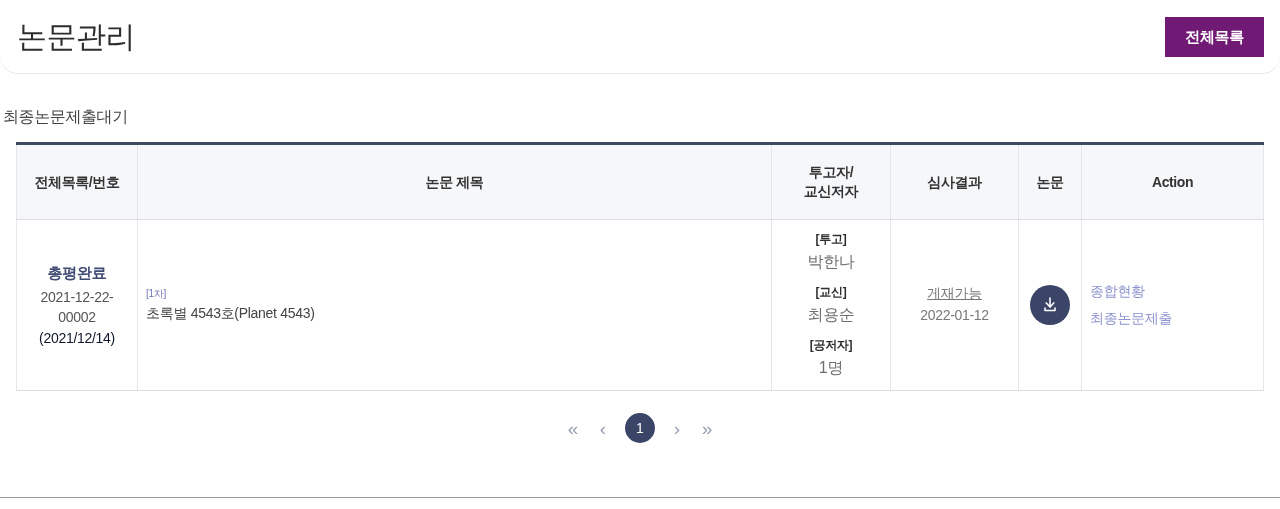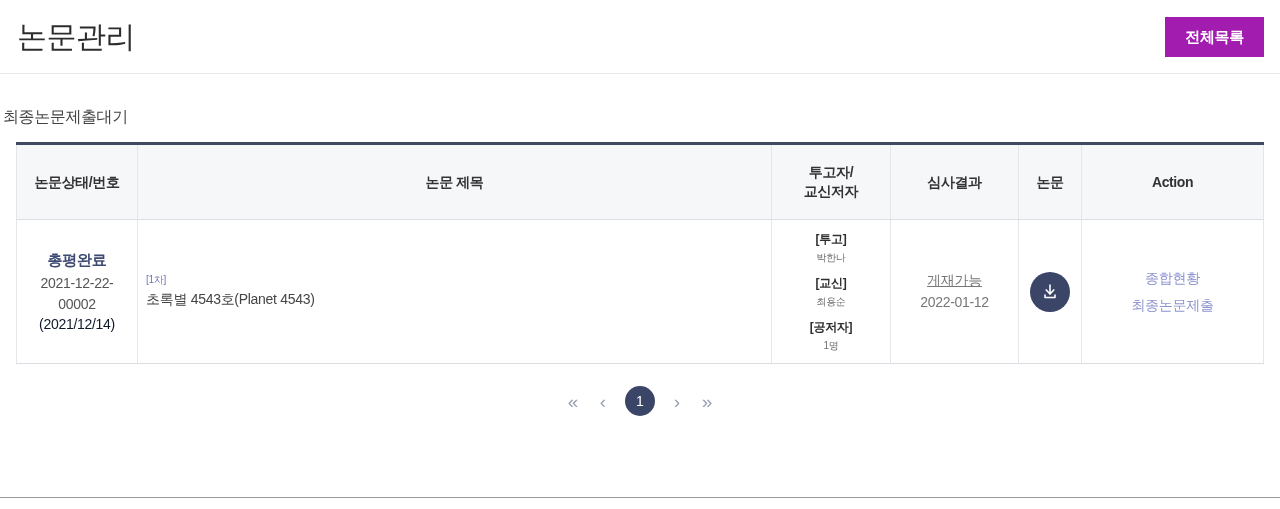--- a/index.html
+++ b/index.html
@@ -20,32 +20,33 @@
   
   .page-header {
     position: relative;
     height: 74px;
     box-sizing: border-box;
     padding: 0 16px;
     display: flex;
     align-items: center;
     justify-content: space-between;
     border-bottom: 1px solid #e8e8ec;
+    border-radius: 18px;
   }
   .page-title {
     font-size: 30px;
     font-weight: 400;
     color: #2c2c2c;
     letter-spacing: -0.5px;
     line-height: 1;
     margin: 0;
     padding-left: 1px;
   }
   .btn-full-list {
-    background: #a21caf;
+    background: #701a75;
     color: #ffffff;
     border: none;
     font-size: 15px;
     font-family: inherit;
     font-weight: 700;
     letter-spacing: -0.3px;
     padding: 0 20px;
     height: 40px;
     line-height: 40px;
     cursor: pointer;
@@ -146,21 +147,21 @@
     display: block;
     font-weight: 700;
     color: #2e2e2e;
     font-size: 12px;
     margin-top: 9px;
   }
   .author-block:first-child .author-role { margin-top: 0; }
   .author-name {
     display: block;
     color: #6f6f73;
-    font-size: 10px;
+    font-size: 16px;
     margin-top: 2px;
   }
 
   
   .result-cell { text-align: center; vertical-align: top; padding-top: 22px; line-height: 1.55; }
   .result-text { display: block; color: #777777; font-size: 14px; text-decoration: underline; }
   .result-date { display: block; color: #777777; font-size: 14px; }
 
   
   .paper-cell { text-align: center; }
@@ -172,21 +173,21 @@
     border: none;
     display: inline-flex;
     align-items: center;
     justify-content: center;
     cursor: pointer;
     padding: 0;
   }
   .download-btn svg { display: block; }
 
   
-  .action-cell { text-align: center; line-height: 1.9; }
+  .action-cell { line-height: 1.9; }
   .action-link {
     display: block;
     color: #8e94cf;
     font-size: 14px;
     text-decoration: none;
     cursor: pointer;
   }
 
   
   .pagination {
@@ -243,21 +244,21 @@
     <colgroup>
       <col class="col-status">
       <col class="col-title">
       <col class="col-author">
       <col class="col-result">
       <col class="col-paper">
       <col class="col-action">
     </colgroup>
     <thead>
       <tr>
-        <th>논문상태/번호</th>
+        <th>전체목록/번호</th>
         <th>논문 제목</th>
         <th>
           <span>투고자/</span><br>
           <span>교신저자</span>
         </th>
         <th>심사결과</th>
         <th>논문</th>
         <th>Action</th>
       </tr>
     </thead>

